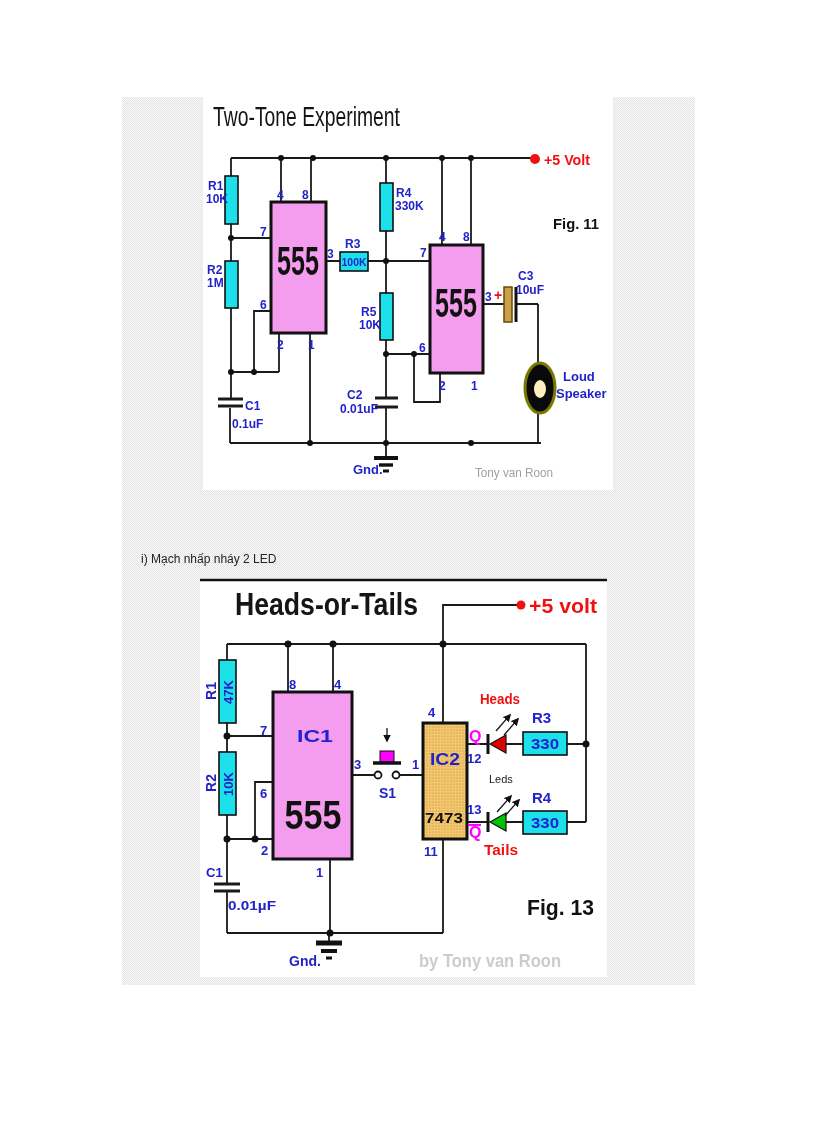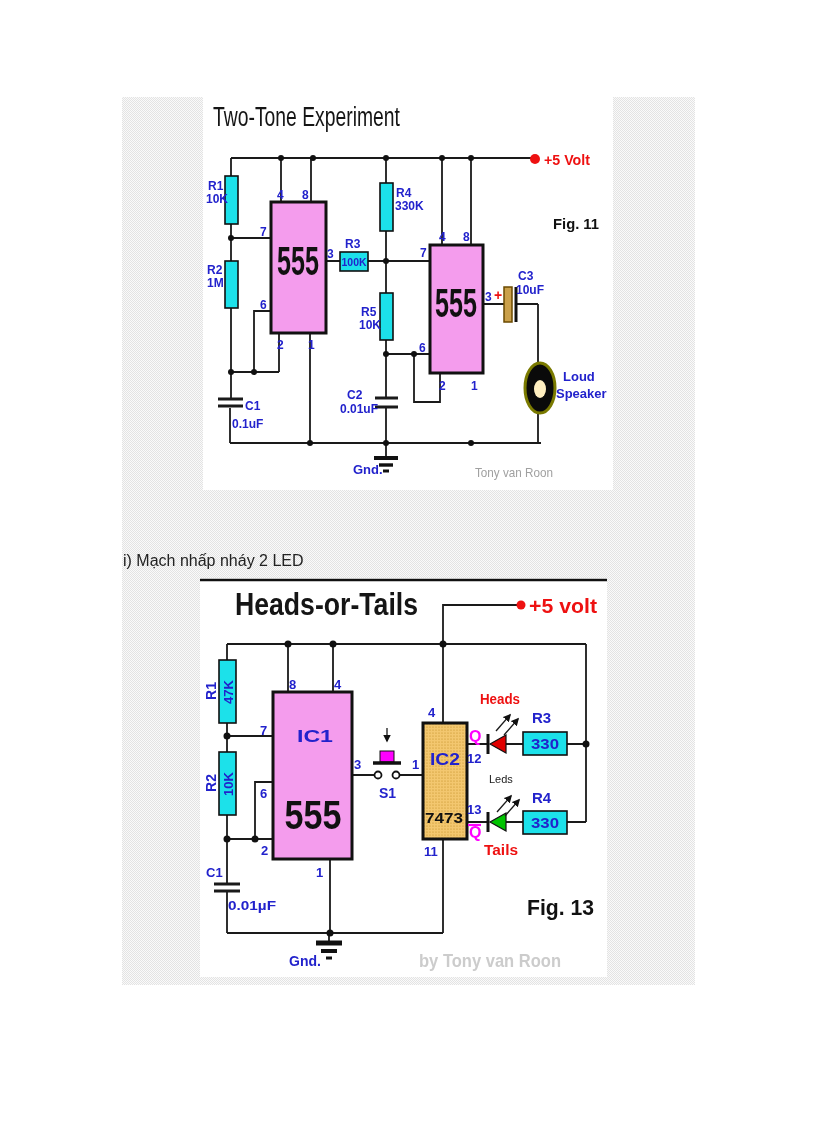--- a/index.html
+++ b/index.html
@@ -6,21 +6,21 @@
   body{width:816px;height:1123px;position:relative;overflow:hidden;
        font-family:"Liberation Sans",sans-serif;}
   .gray-block{position:absolute;left:122px;top:97px;width:573px;height:888px;
     background:repeating-conic-gradient(#e3e3e3 0% 25%, #fafafa 0% 50%) 0 0 / 2px 2px;}
   .fig-white{position:absolute;background:#ffffff;}
   #fig1-white{left:203px;top:97px;width:410px;height:393px;}
   #fig2-white{left:200px;top:578px;width:407px;height:399px;}
   svg{position:absolute;}
   #fig1-svg{left:203px;top:97px;}
   #fig2-svg{left:200px;top:578px;}
-  .caption{position:absolute;left:123px;top:552px;font-size:16px;color:#222;}
+  .caption{position:absolute;left:141px;top:552px;font-size:12px;color:#222;}
   text{font-family:"Liberation Sans",sans-serif;}
   .wire{stroke:#1a1a1a;stroke-width:1.8;fill:none;}
   .thin{stroke:#1a1a1a;stroke-width:1.3;fill:none;}
   .plate{stroke:#1a1a1a;stroke-width:3;fill:none;}
   .blue{fill:#2222cc;font-weight:bold;}
   .red{fill:#ee1111;font-weight:bold;}
   .blk{fill:#111;}
   .chip{fill:#f49ced;stroke:#111;stroke-width:3;}
   .res{fill:#1ce1ea;stroke:#101010;stroke-width:1.6;}
 </style>

